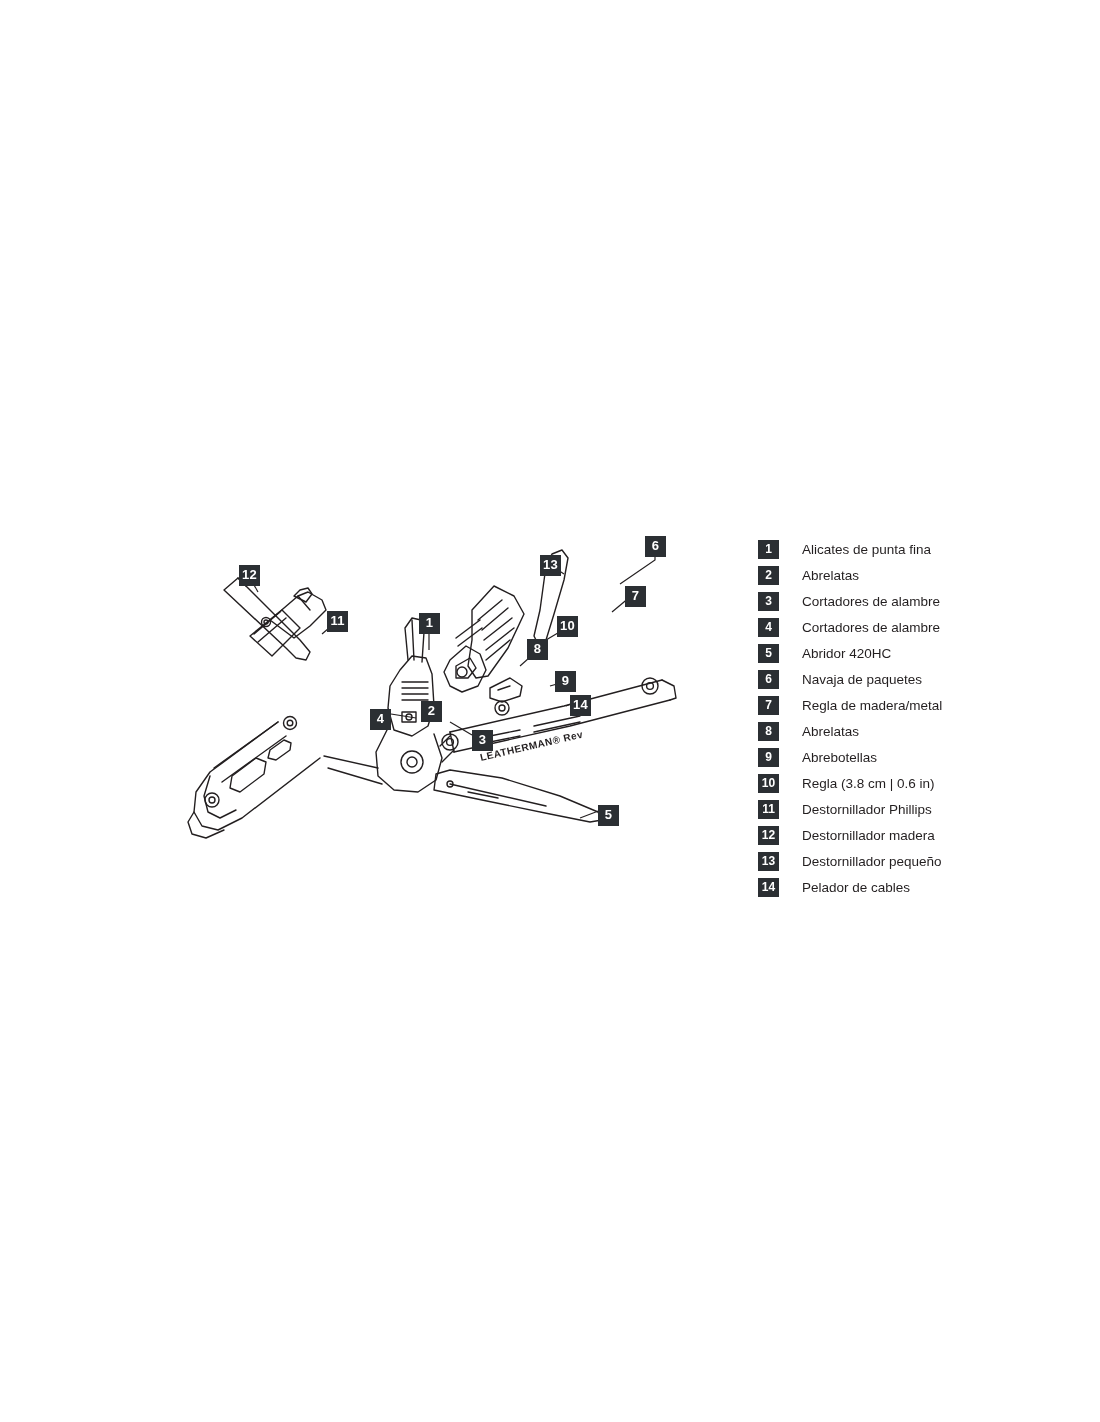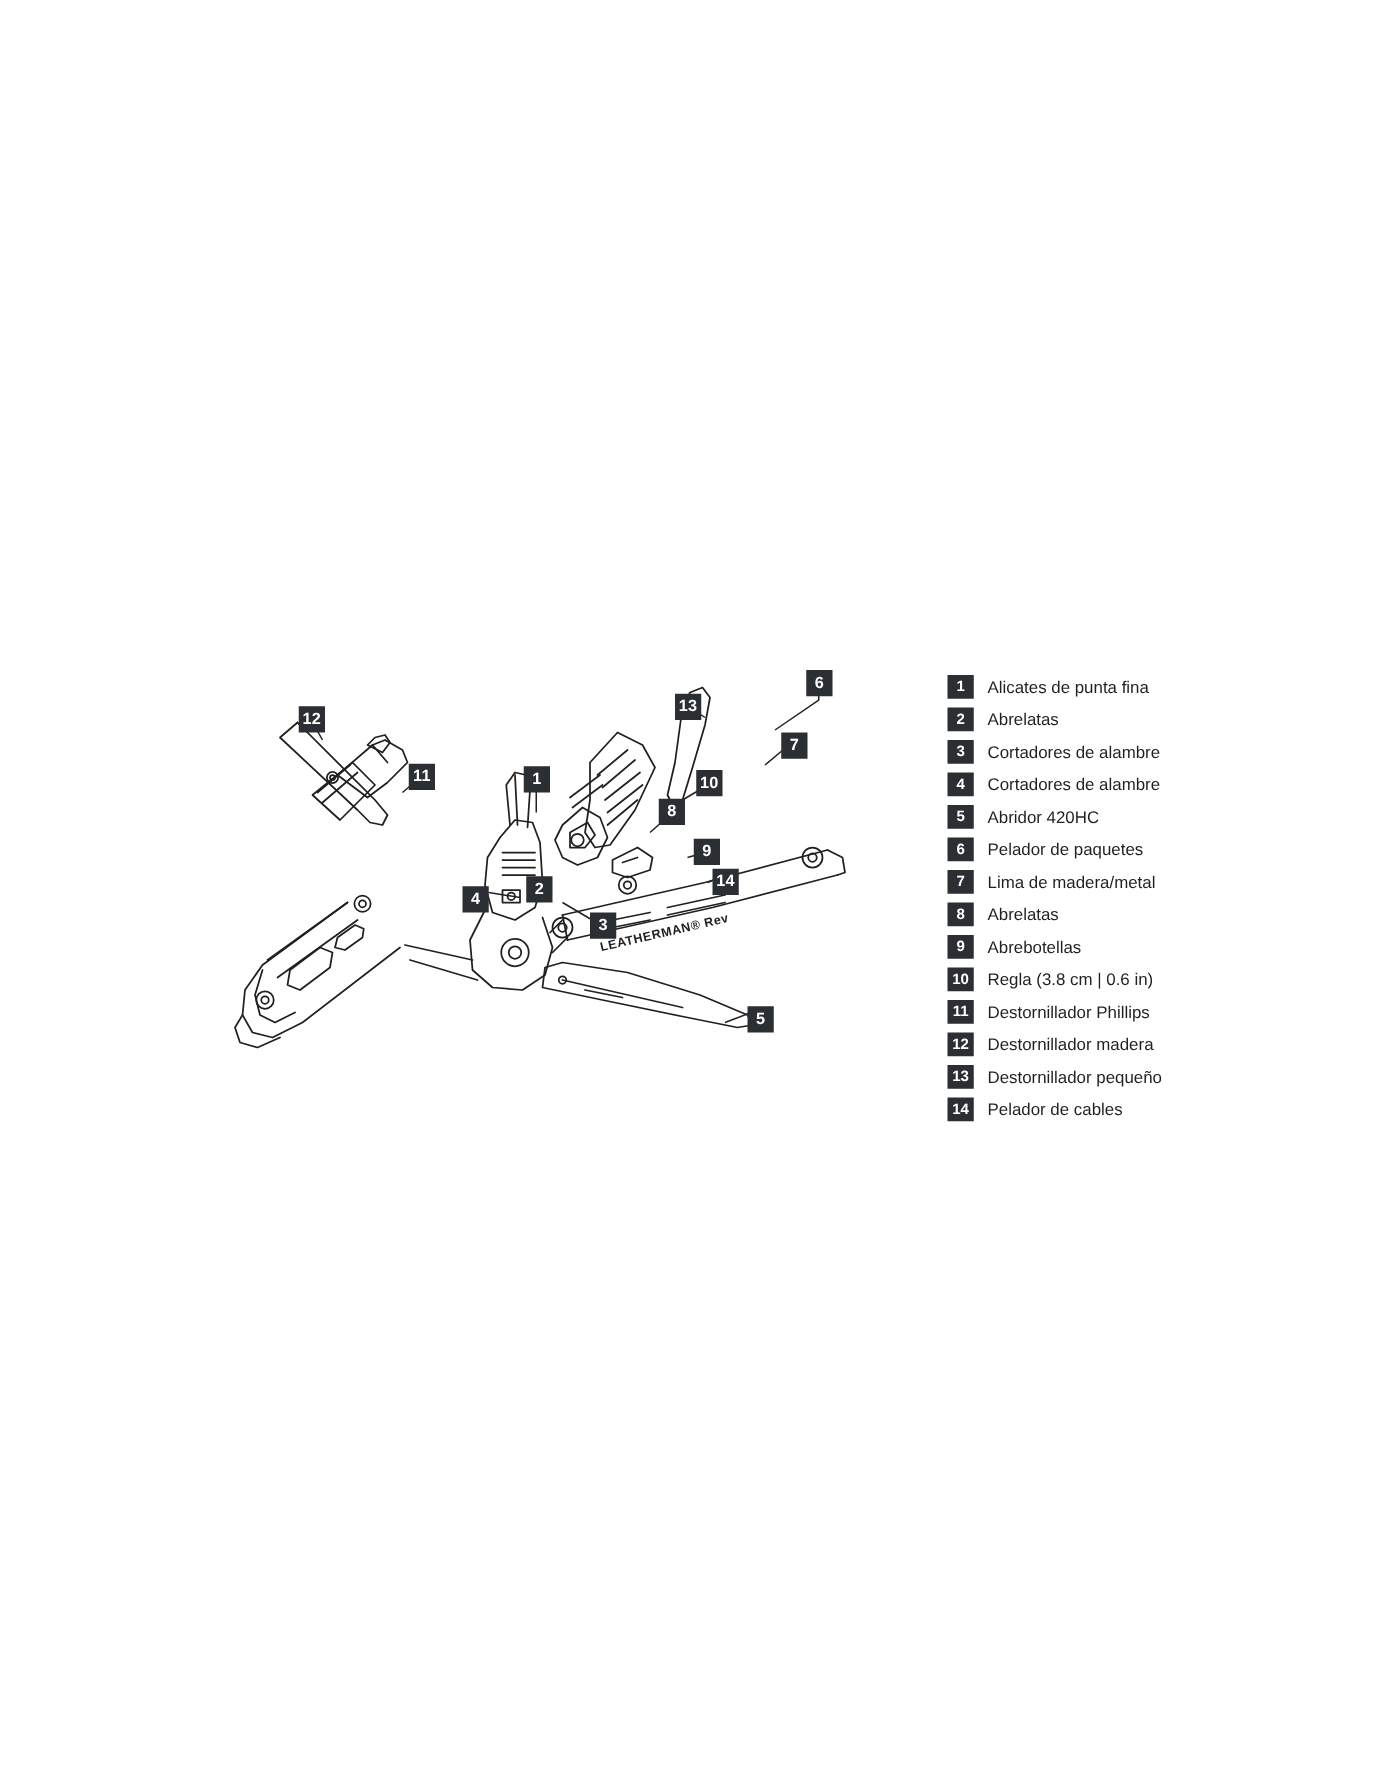--- a/index.html
+++ b/index.html
@@ -75,21 +75,21 @@
     font-weight: bold;
     width: 21px;
     height: 19px;
     line-height: 19px;
     text-align: center;
     box-sizing: border-box;
     flex: 0 0 auto;
     font-family: "Liberation Sans", sans-serif;
   }
   .legend-label {
-    margin-left: 11px;
+    margin-left: 23px;
     font-size: 13.5px;
     color: #231f20;
     white-space: nowrap;
     font-family: "Liberation Sans", sans-serif;
   }
 </style>
 </head>
 <body>
 
 <div id="page">
@@ -248,25 +248,25 @@
     <div class="legend-row">
       <div class="legend-num">4</div>
       <div class="legend-label">Cortadores de alambre</div>
     </div>
     <div class="legend-row">
       <div class="legend-num">5</div>
       <div class="legend-label">Abridor 420HC</div>
     </div>
     <div class="legend-row">
       <div class="legend-num">6</div>
-      <div class="legend-label">Pelador de paquetes</div>
+      <div class="legend-label">Navaja de paquetes</div>
     </div>
     <div class="legend-row">
       <div class="legend-num">7</div>
-      <div class="legend-label">Lima de madera/metal</div>
+      <div class="legend-label">Regla de madera/metal</div>
     </div>
     <div class="legend-row">
       <div class="legend-num">8</div>
       <div class="legend-label">Abrelatas</div>
     </div>
     <div class="legend-row">
       <div class="legend-num">9</div>
       <div class="legend-label">Abrebotellas</div>
     </div>
     <div class="legend-row">

